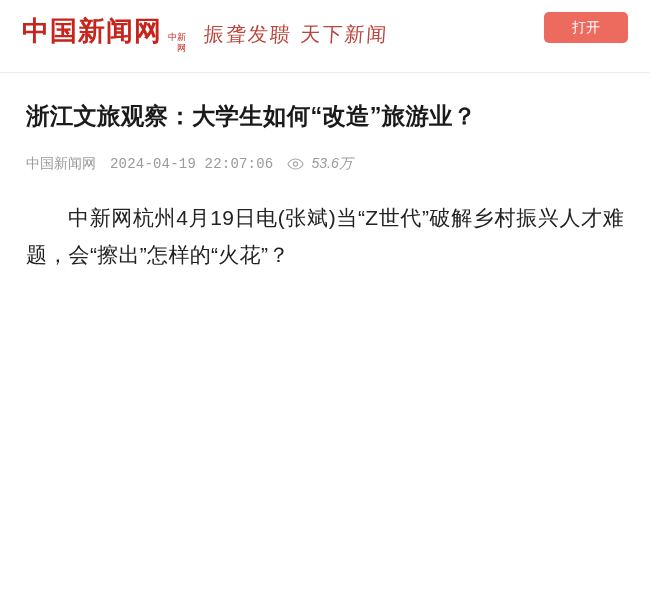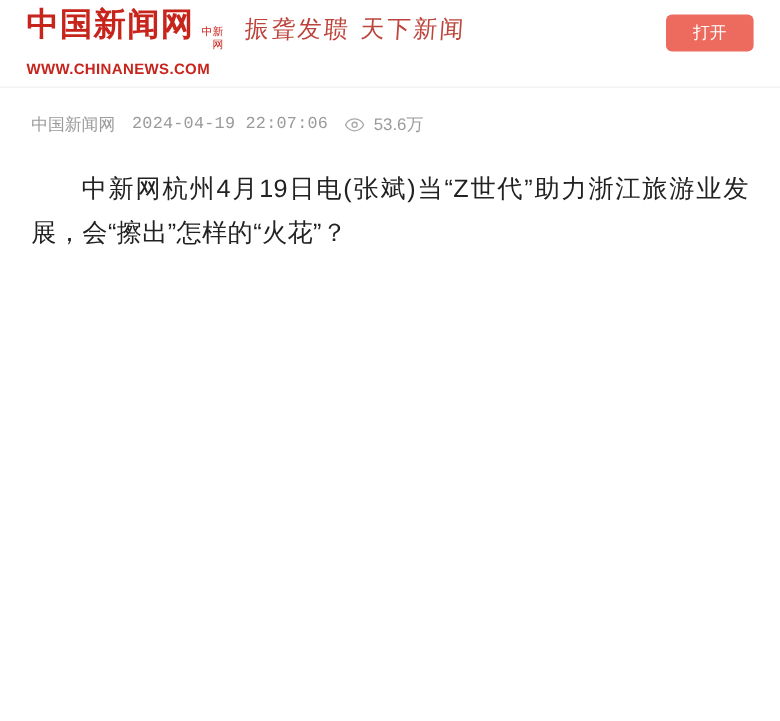--- a/index.html
+++ b/index.html
@@ -78,21 +78,21 @@
     color: #b8352c;
     letter-spacing: 2px;
     white-space: nowrap;
     opacity: 0.92;
     transform: skewX(-4deg);
   }
   .open-button {
     position: absolute;
     right: 22px;
     top: 12px;
-    width: 73px;
+    width: 84px;
     height: 31px;
     border: none;
     border-radius: 5px;
     background: #ec6a5e;
     color: #ffffff;
     font-size: 14px;
     font-family: "Liberation Sans", sans-serif;
     cursor: pointer;
     line-height: 31px;
     text-align: center;
@@ -126,20 +126,21 @@
     color: #9a9a9a;
     gap: 14px;
   }
   .meta-source { white-space: nowrap; }
   .meta-time { white-space: nowrap; letter-spacing: 0.2px; font-family: Liberation Mono, monospace; }
   .meta-views {
     display: flex;
     align-items: center;
     gap: 7px;
     white-space: nowrap;
+    font-style: italic;
   }
   .eye-icon {
     display: inline-block;
     width: 17px;
     height: 12px;
     position: relative;
   }
   .eye-icon svg { display: block; }
 
   .body-text {
@@ -162,43 +163,43 @@
 
 <div class="page">
 
   <div class="header">
     <div class="brand">
       <div class="brand-logo">
         <div class="brand-logo-row">
           <span class="brand-cn">中国新闻网</span>
           <span class="brand-cn-sub">中新网</span>
         </div>
-        <div class="brand-url">WWW.CHINANEWS.COM</div>
       </div>
       <div class="brand-slogan">振聋发聩 天下新闻</div>
     </div>
     <button class="open-button">打开</button>
   </div>
 
   <div class="header-divider"></div>
 
   <div class="article">
+    <h1 class="article-title">浙江文旅观察：大学生如何“改造”旅游业？</h1>
 
     <div class="meta">
       <span class="meta-source">中国新闻网</span>
       <span class="meta-time">2024-04-19 22:07:06</span>
       <span class="meta-views">
         <span class="eye-icon">
           <svg width="17" height="12" viewBox="0 0 17 12" fill="none" xmlns="http://www.w3.org/2000/svg">
             <path d="M8.5 1C4.6 1 1.7 3.7 1 6c0.7 2.3 3.6 5 7.5 5S15.3 8.3 16 6c-0.7-2.3-3.6-5-7.5-5z" stroke="#a8a8a8" stroke-width="1.1" fill="none"></path>
             <circle cx="8.5" cy="6" r="2.1" stroke="#a8a8a8" stroke-width="1.1" fill="none"></circle>
           </svg>
         </span>
         <span>53.6万</span>
       </span>
     </div>
 
     <div class="body-text">
-      <p class="para">中新网杭州4月19日电(张斌)当“Z世代”助力浙江旅游业发展，会“擦出”怎样的“火花”？</p>
+      <p class="para">中新网杭州4月19日电(张斌)当“Z世代”破解乡村振兴人才难题，会“擦出”怎样的“火花”？</p>
     </div>
   </div>
 
 </div>
 
 </body></html>

